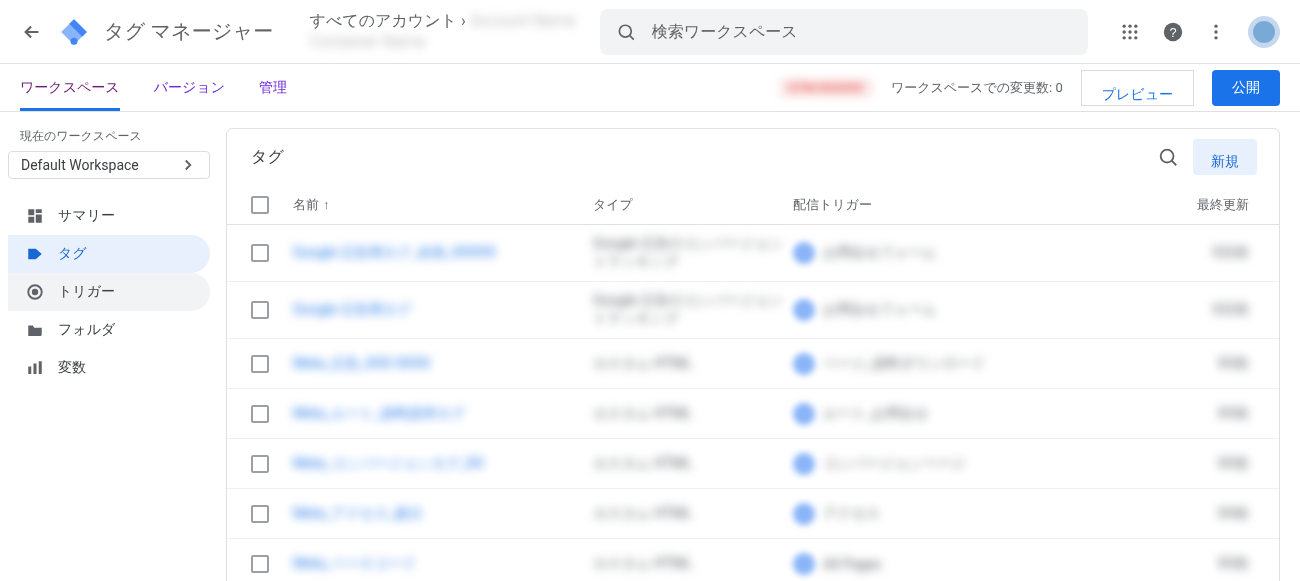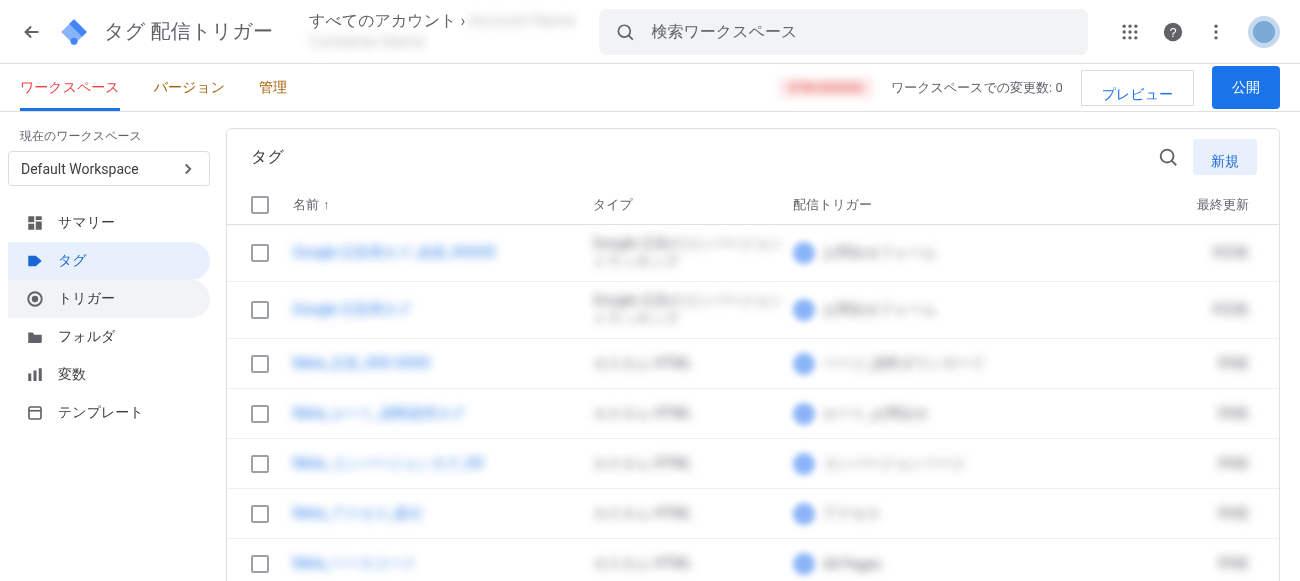--- a/index.html
+++ b/index.html
@@ -18,36 +18,36 @@
   .search input { border:none; background:transparent; font-size:16px; color:#be185d; width:100%; outline:none; }
   .search input::placeholder { color:#5f6368; }
   .top-icons { display:flex; align-items:center; gap:22px; }
   .icon-btn  { color:#5f6368; cursor:pointer; display:flex; }
   .avatar    { width:32px; height:32px; border-radius:50%; background:#c5d9ed; display:flex; align-items:center; justify-content:center; }
   .avatar-inner{ width:22px; height:22px; border-radius:50%; background:#7ba9d6; }
 
   
   .secondbar { height:48px; border-bottom:1px solid #e0e0e0; display:flex; align-items:center; padding:0 20px; }
   .tabs { display:flex; gap:34px; height:100%; }
-  .tab  { display:flex; align-items:center; font-size:14px; color:#a16207; cursor:pointer; border-bottom:3px solid transparent; padding-top:3px; }
-  .tab.active { color:#ef4444; border-bottom-color:#1a73e8; font-weight:500; }
+  .tab  { display:flex; align-items:center; font-size:14px; color:#6d28d9; cursor:pointer; border-bottom:3px solid transparent; padding-top:3px; }
+  .tab.active { color:#701a75; border-bottom-color:#1a73e8; font-weight:500; }
   .sec-spacer { flex:1; }
   .sec-right  { display:flex; align-items:center; gap:18px; }
   .changes    { font-size:13px; color:#5f6368; white-space:nowrap; }
   .btn-outline{ height:36px; padding:15px 20px; border:1px solid #dadce0; border-radius:0; background:#fff; color:#1a73e8; font-size:14px; font-weight:500; cursor:pointer; }
-  .btn-primary{ height:43px; padding:0 20px; border:none; border-radius:4px; background:#1a73e8; color:#fff; font-size:14px; font-weight:500; cursor:pointer; }
+  .btn-primary{ height:36px; padding:0 20px; border:none; border-radius:4px; background:#1a73e8; color:#fff; font-size:14px; font-weight:500; cursor:pointer; }
   .badge-blur { filter:blur(4px); background:#fde9ea; color:#d93025; font-size:12px; border-radius:3px; padding:3px 10px; }
 
   
   .body { display:flex; }
 
   
   .sidebar { width:222px; padding:16px 12px 0 8px; }
   .ws-label { font-size:12px; color:#5f6368; margin:0 0 6px 12px; }
-  .ws-select { margin:0 0 18px 0; border:1px solid #dadce0; border-radius:4px; height:35px; display:flex; align-items:center; justify-content:space-between; padding:0 12px; cursor:pointer; font-size:14px; color:#3c4043; background:#fff; }
+  .ws-select { margin:0 0 18px 0; border:1px solid #dadce0; border-radius:4px; height:28px; display:flex; align-items:center; justify-content:space-between; padding:0 12px; cursor:pointer; font-size:14px; color:#3c4043; background:#fff; }
   .nav { display:flex; flex-direction:column; }
   .nav-item { height:38px; display:flex; align-items:center; gap:14px; padding:0 14px 0 18px; border-radius:0 19px 19px 0; color:#3c4043; cursor:pointer; font-size:14px; }
   .nav-item .nicon{ width:18px; display:flex; color:#5f6368; }
   .nav-item.active { background:#e8f0fe; color:#1967d2; font-weight:500; }
   .nav-item.active .nicon{ color:#1967d2; }
   .nav-item.hover  { background:#f1f3f4; }
 
   
   .main { flex:1; padding:16px 20px 0 4px; }
   .card { border:1px solid #e0e0e0; border-radius:6px; background:#fff; }
@@ -85,21 +85,21 @@
     <svg width="22" height="22" viewBox="0 0 24 24" fill="none" stroke="currentColor" stroke-width="2.2">
         <path d="M19 12H5"></path>
         <path d="M11 18l-6-6 6-6"></path>
       </svg>
   </div>
   <svg class="logo" viewBox="0 0 48 48">
     <polygon points="24,2 46,24 24,46 2,24" fill="#8ab4f8"></polygon>
     <polygon points="24,2 46,24 38,32 16,10" fill="#4285f4"></polygon>
     <circle cx="24" cy="40" r="6" fill="#4285f4"></circle>
   </svg>
-  <div class="product-title">タグ 配信トリガー</div>
+  <div class="product-title">タグ マネージャー</div>
 
   <div class="crumb-box">
     <div class="crumb">
       <span>すべてのアカウント ›</span>
       <span class="blur">Account Name</span>
     </div>
     <div class="crumb blur">Container Name</div>
   </div>
 
   <div class="search-wrap">
@@ -210,29 +210,20 @@
       <div class="nav-item">
         <span class="nicon">
             <svg width="18" height="18" viewBox="0 0 24 24" fill="currentColor">
               <rect x="3" y="10" width="4" height="10"></rect>
               <rect x="10" y="6" width="4" height="14"></rect>
               <rect x="17" y="3" width="4" height="17"></rect>
             </svg>
           </span>
         <span>変数</span>
       </div>
-      <div class="nav-item">
-        <span class="nicon">
-            <svg width="18" height="18" viewBox="0 0 24 24" fill="none" stroke="currentColor" stroke-width="2.2">
-              <rect x="4" y="4" width="16" height="16" rx="2"></rect>
-              <path d="M4 9h16"></path>
-            </svg>
-          </span>
-        <span>テンプレート</span>
-      </div>
     </div>
   </div>
 
   <div class="main">
     <div class="card">
       <div class="card-hd">
         <div class="card-title">タグ</div>
         <div class="hd-spacer"></div>
         <div class="icon-btn" style="margin-right:14px">
           <svg width="22" height="22" viewBox="0 0 24 24" fill="none" stroke="#5f6368" stroke-width="2">

